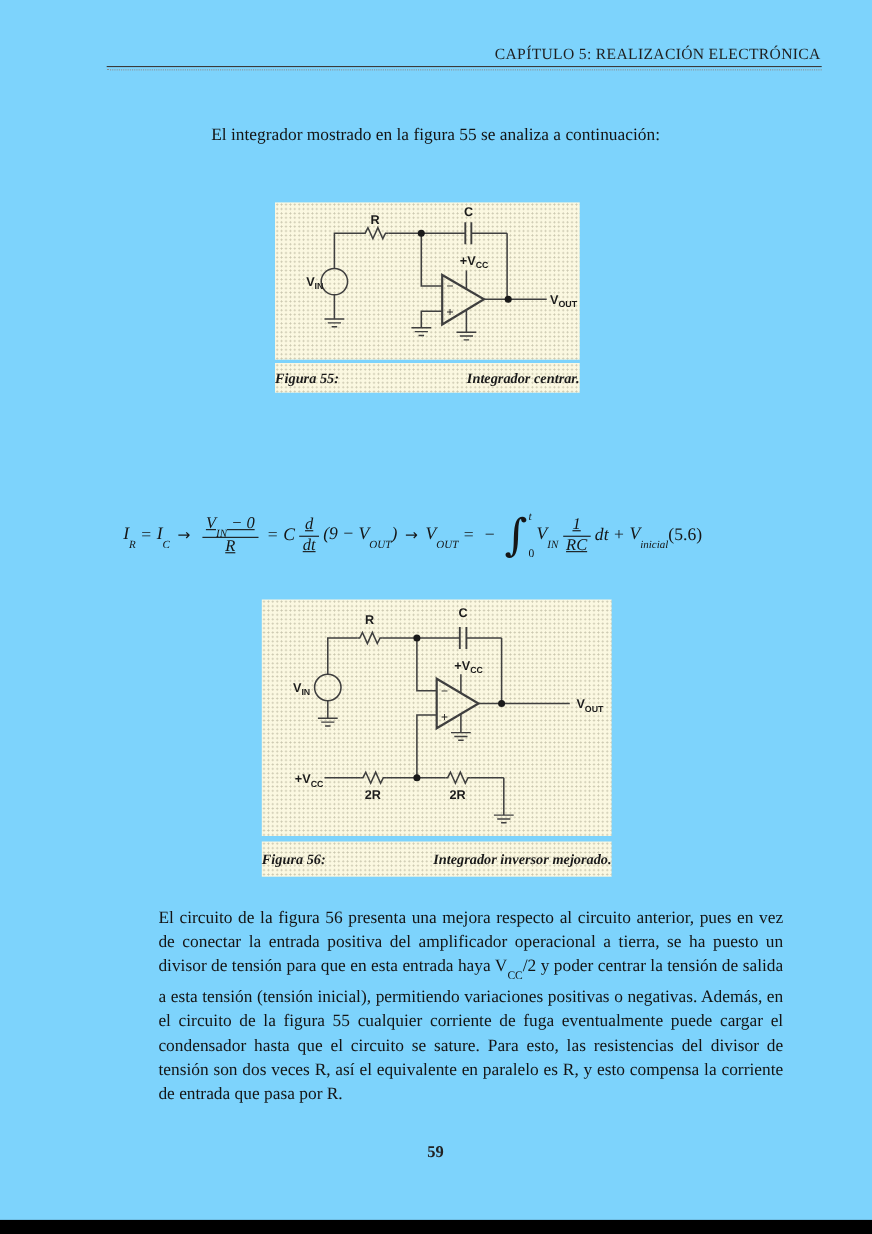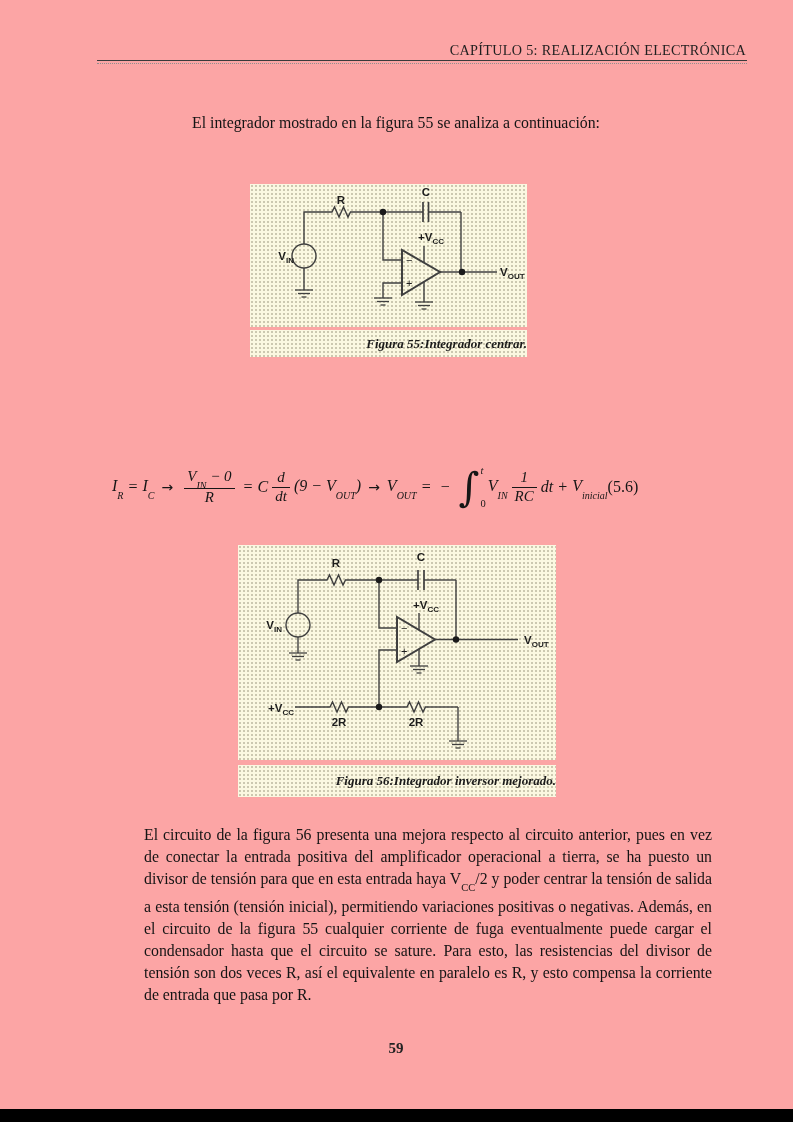--- a/index.html
+++ b/index.html
@@ -1,16 +1,16 @@
 <!DOCTYPE html>
 <html><head>
 <meta charset="utf-8">
 <style>
   html,body{margin:0;padding:0;background:#e9e9e9;}
-  .page{position:relative;width:793px;height:1122px;background:#fca5a5;overflow:hidden;
+  .page{position:relative;width:793px;height:1122px;background:#7dd3fc;overflow:hidden;
         font-family:"Liberation Serif","DejaVu Serif",serif;color:#161616;}
 
   
   .header-title{position:absolute;top:42px;right:47px;font-size:14.2px;letter-spacing:.3px;color:#1f1f1f;}
   .header-rule{position:absolute;left:97px;top:60px;width:650px;height:2px;
                border-top:1.4px solid #3a3a3a;border-bottom:1px dotted #8f8f8f;}
 
   
   .para{position:absolute;left:112px;width:568px;font-size:15.8px;line-height:21.9px;
         color:#141414;text-align:justify;}
@@ -20,42 +20,42 @@
   .para sub{font-size:10.5px;position:relative;top:3px;}
 
   
   .equation{position:absolute;left:112px;top:456px;width:506px;height:62px;display:flex;
             align-items:center;font-size:16px;color:#161616;white-space:pre;}
   .equation .it{font-style:italic;}
   .equation sub{font-size:10px;font-style:italic;position:relative;top:4px;}
   .op{margin:0 5px;font-style:normal;}
   .arrow{margin:0 7px;font-family:"DejaVu Sans",sans-serif;font-size:14px;}
   .frac{display:inline-flex;flex-direction:column;align-items:center;margin:0 4px;
-        font-size:15px;line-height:1.15;text-align:center;}
+        font-size:15px;line-height:1.15;text-align:center;text-decoration:underline;}
   .frac .num{padding:0 3px;}
   .frac .den{border-top:1.3px solid #161616;padding:0 3px;align-self:stretch;text-align:center;}
   .integral{display:inline-flex;align-items:center;margin:0 2px 0 4px;}
   .int-glyph{font-family:"DejaVu Serif",serif;font-size:40px;line-height:1;font-style:normal;}
   .int-limits{display:inline-flex;flex-direction:column;justify-content:space-between;
               height:44px;font-size:10.5px;padding:3px 0;margin-left:1px;}
   .lim-top{font-style:italic;}
   .eq-number{margin-left:auto;font-style:normal;}
 
   
   .figure{position:absolute;}
   .fig55{left:250px;top:184px;width:277px;}
   .fig56{left:238px;top:545px;width:318px;}
   .fig-canvas,.fig-caption{
       background-color:#fbf8e1;
       background-image:radial-gradient(circle, rgba(130,125,100,.40) .7px, rgba(0,0,0,0) 1.1px);
       background-size:4px 4px;}
   .fig-canvas{display:block;}
   .fig55 .fig-canvas{height:143px;}
   .fig56 .fig-canvas{height:215px;}
-  .fig-caption{display:flex;align-items:center;justify-content:flex-end;
+  .fig-caption{display:flex;align-items:center;justify-content:space-between;
                font-size:13px;font-style:italic;font-weight:bold;color:#1a1a1a;}
   .fig55 .fig-caption{margin-top:3px;height:27px;}
   .fig56 .fig-caption{margin-top:5px;height:32px;}
 
   
   svg text{font-family:"Liberation Sans","DejaVu Sans",sans-serif;font-weight:bold;fill:#1c1c1c;}
   .clab{font-size:11.5px;}
   .csub{font-size:8px;}
   .sign{font-size:11px;font-weight:normal;}
 

